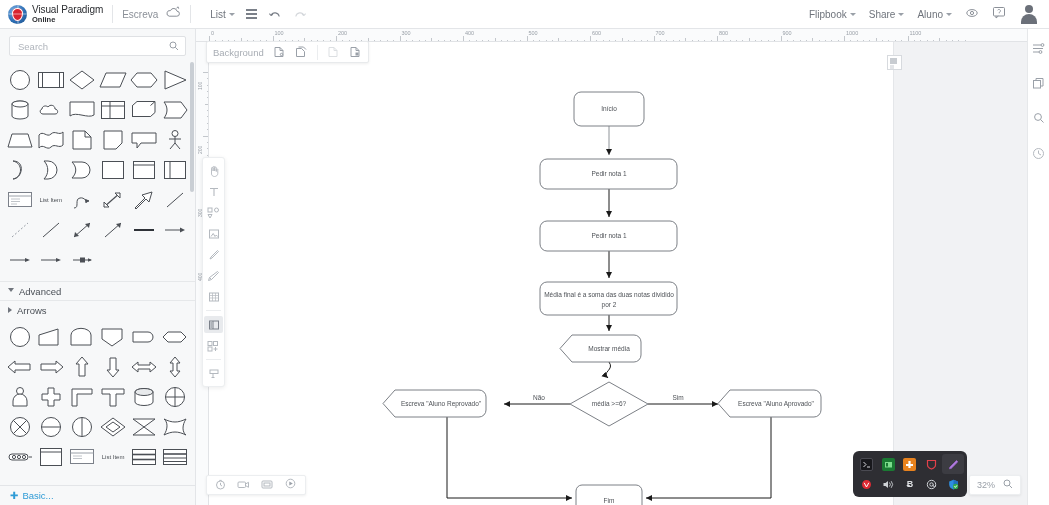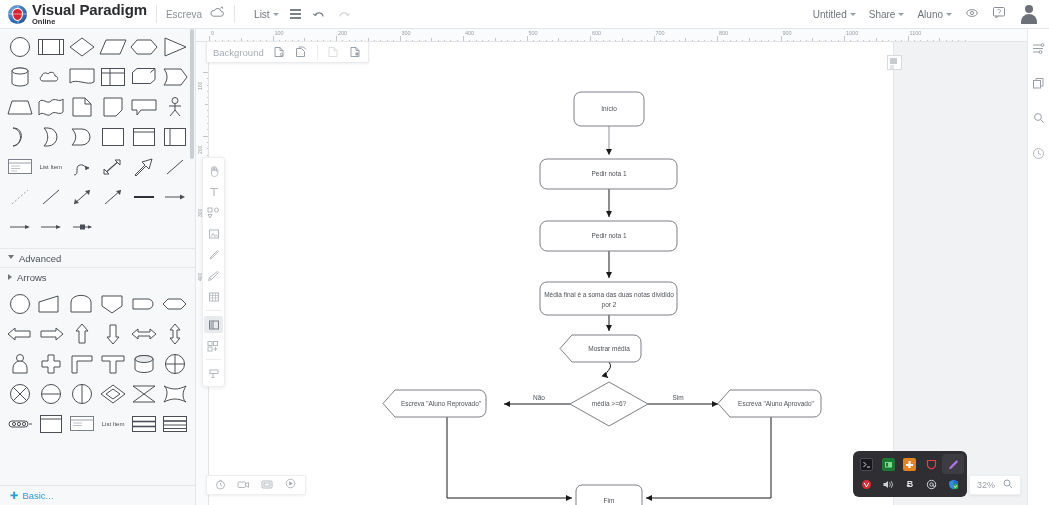--- a/index.html
+++ b/index.html
@@ -33,21 +33,21 @@
   .logo-globe:after {
     content: ""; position: absolute; left: -2px; top: 50%; width: 23px; height: 1px;
     background: rgba(255,255,255,.55); transform: translateY(-50%);
   }
   .logo-diamond {
     position: absolute; left: 4px; top: 3px; width: 11px; height: 13px;
     background: #d9232e; border-radius: 50% 50% 50% 50% / 38% 38% 62% 62%;
     box-shadow: inset 0 0 0 1px #ffffff;
   }
   .logo-text { line-height: 1; }
-  .logo-text .l1 { font-size: 15px; font-weight: bold; color: #2a2c30; letter-spacing: -.1px; }
+  .logo-text .l1 { font-size: 10px; font-weight: normal; color: #2a2c30; letter-spacing: -.1px; }
   .logo-text .l2 { font-size: 7.5px; font-weight: bold; color: #2a2c30; margin-top: 1px; }
   .vsep { width: 1px; height: 18px; background: #e3e5e8; margin: 0 9px; }
   .doc-title { font-size: 10px; color: #8b9098; }
   .cloud-icon { margin-left: 8px; }
   .menu-area { display: flex; align-items: center; gap: 11px; margin-left: 10px; }
   .menu-item { font-size: 10px; color: #6f747c; display: flex; align-items: center; gap: 3px; cursor: default; }
   .caret { width: 0; height: 0; border-left: 3px solid transparent; border-right: 3px solid transparent; border-top: 3.5px solid #9aa0a8; display: inline-block; }
   .hamburger { display: inline-flex; flex-direction: column; gap: 2.5px; }
   .hamburger i { display: block; width: 11px; height: 1.4px; background: #7b8089; }
   .topbar-right { margin-left: auto; display: flex; align-items: center; gap: 13px; padding-right: 10px; }
@@ -248,21 +248,21 @@
       <div class="menu-item">
         <svg width="14" height="12" viewBox="0 0 14 12">
             <path d="M11 7.5a4.3 4.3 0 0 0-8.2 1" fill="none" stroke="#d5d8dc" stroke-width="1.1"></path>
             <path d="M11 7.5 L12.6 5.6 M11 7.5 L9 6.3" fill="none" stroke="#d5d8dc" stroke-width="1.1"></path>
           </svg>
       </div>
     </div>
 
     <div class="topbar-right">
       <div class="menu-item">
-        <span>Untitled</span>
+        <span>Flipbook</span>
         <i class="caret"></i>
       </div>
       <div class="menu-item">
         <span>Share</span>
         <i class="caret"></i>
       </div>
       <div class="menu-item">
         <span>Aluno</span>
         <i class="caret"></i>
       </div>
@@ -277,20 +277,31 @@
             <rect x="1.5" y="1.5" width="11" height="8.5" rx="1" fill="none" stroke="#8b9098" stroke-width="1"></rect>
             <path d="M4 10 L4 12 L6.4 10" fill="none" stroke="#8b9098" stroke-width="1"></path>
             <path d="M5.6 4.3a1.5 1.5 0 1 1 1.6 2.1v.9" fill="none" stroke="#8b9098" stroke-width=".9"></path>
           </svg>
       </div>
       <div class="avatar"></div>
     </div>
   </div>
 
   <div class="left-panel">
+    <div class="search-row">
+      <div class="search-box">
+        <input type="text" placeholder="Search" style="">
+        <span>
+          <svg width="10" height="10" viewBox="0 0 10 10">
+              <circle cx="4" cy="4" r="3" fill="none" stroke="#9aa0a8" stroke-width="1"></circle>
+              <path d="M6.3 6.3 L9 9" stroke="#9aa0a8" stroke-width="1"></path>
+            </svg>
+        </span>
+      </div>
+    </div>
 
     <div class="shape-scroll">
       <div class="panel-scrollbar"></div>
 
       <div class="shape-grid">
         <div class="shape-cell">
             <svg width="26" height="22">
               <circle cx="13" cy="11" r="9.5" fill="#fff" stroke="#4b4f55"></circle>
             </svg>
           </div>

